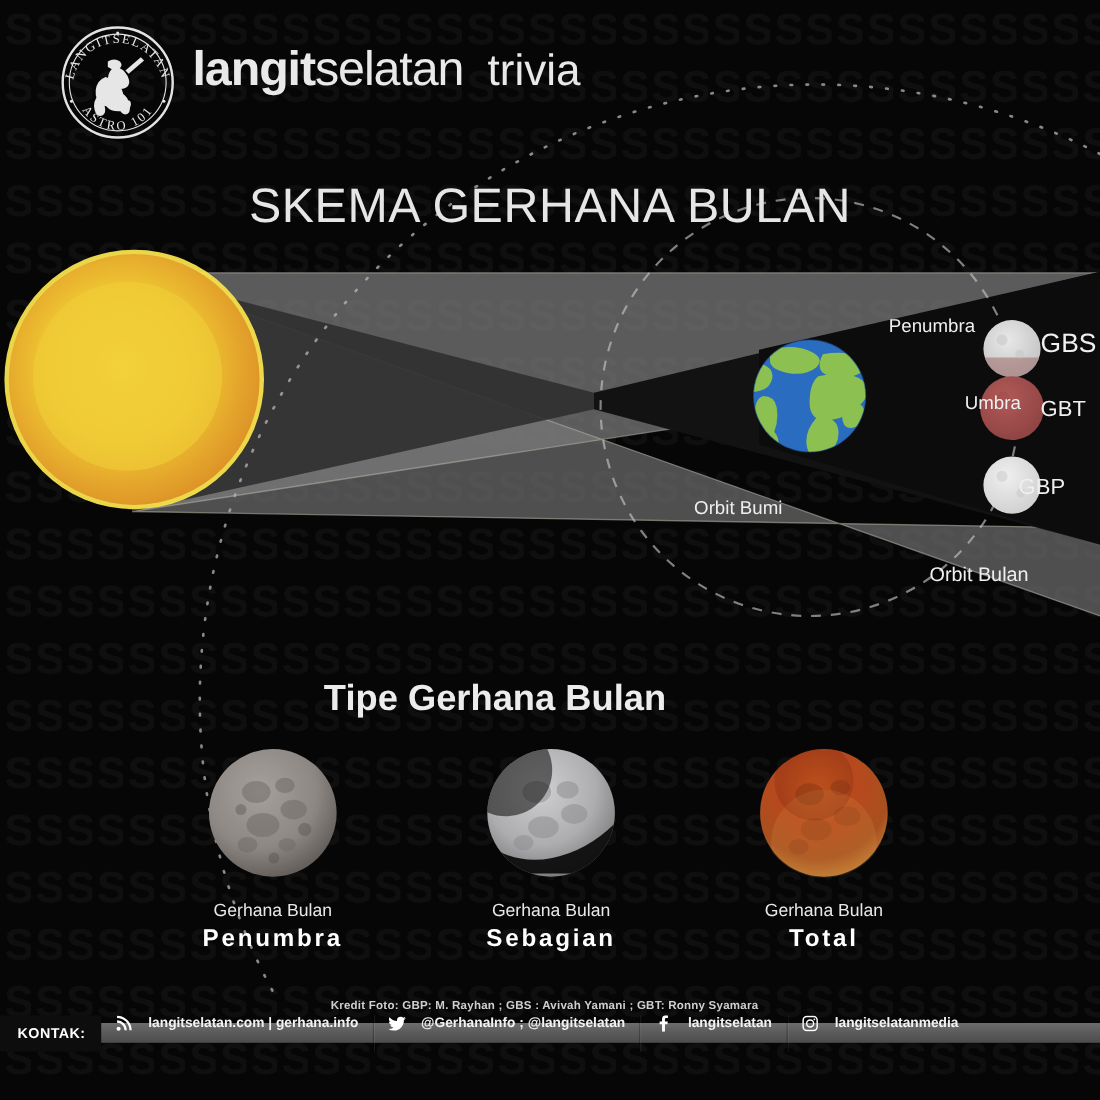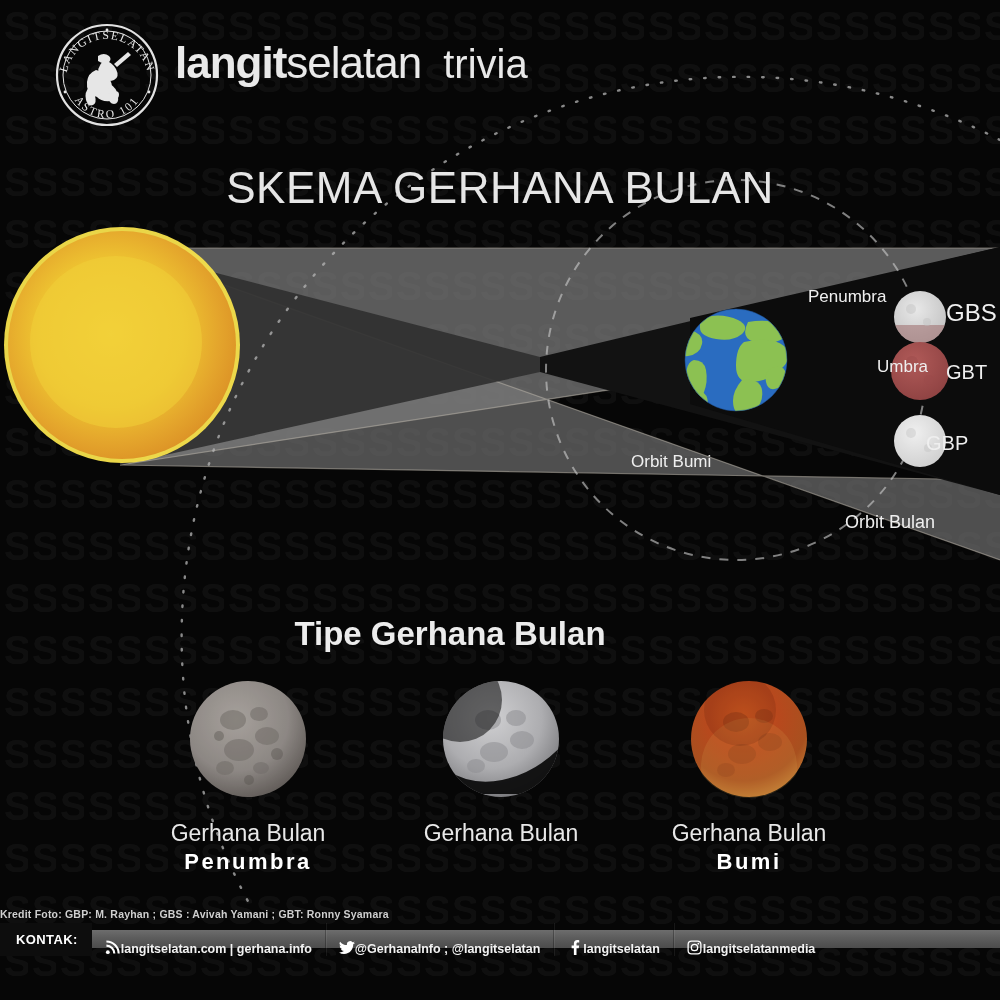--- a/index.html
+++ b/index.html
@@ -36,35 +36,35 @@
   #lbl-orbitbumi{left:631px;top:452px;}
   #lbl-orbitbulan{left:845px;top:512px;}
 
   
   #tipe-title{left:0;top:615px;width:900px;text-align:center;color:#ececec;
     font-size:33px;font-weight:600;}
   .moonrow{left:0;top:680px;width:1000px;height:230px;}
   .moonitem{position:absolute;width:230px;text-align:center;}
   .moonitem .photo{width:118px;height:118px;margin:0 auto;border-radius:50%;
      position:relative;overflow:hidden;}
-  .moonitem .cap1{color:#e8e8e8;font-size:23px;margin-top:22px;font-weight:300;}
+  .moonitem .cap1{color:#e8e8e8;font-size:16px;margin-top:22px;font-weight:300;}
   .moonitem .cap2{color:#fff;font-size:22px;font-weight:bold;letter-spacing:2.5px;margin-top:2px;}
   #mi0{left:133px;} #mi1{left:386px;} #mi2{left:634px;}
 
   
-  #credit{left:0;top:908px;width:990px;text-align:left;color:#cfcfcf;
+  #credit{left:0;top:908px;width:990px;text-align:center;color:#cfcfcf;
     font-size:10.5px;font-weight:bold;letter-spacing:.2px;}
 
   
   #footer{left:0;top:930px;width:1000px;height:18px;
     background:linear-gradient(180deg,#6d6d6d 0%,#5c5c5c 45%,#4c4c4c 100%);
     display:flex;align-items:center;color:#f2f2f2;font-size:12.5px;font-weight:bold;}
   #footer .kontak{background:#0d0d0d;color:#fff;height:33px;display:flex;align-items:center;
     padding:0 14px 0 16px;font-size:13px;font-weight:bold;letter-spacing:.4px;}
-  .fitem{display:flex;align-items:flex-end;gap:0;padding:0 13px;height:33px;
+  .fitem{display:flex;align-items:flex-start;gap:14px;padding:0 13px;height:33px;
     border-right:1px solid rgba(0,0,0,.28);box-shadow:1px 0 0 rgba(255,255,255,.07);}
   .fitem:last-child{border-right:none;box-shadow:none;}
   .fitem .ficon{display:inline-flex;align-items:center;justify-content:center;
     width:16px;height:16px;color:#fff;flex:none;}
   .fitem .ftxt{white-space:nowrap;}
 </style>
 </head>
 <body>
 
 <div id="page">
@@ -270,20 +270,21 @@
             <ellipse cx="52" cy="72" rx="14" ry="10"></ellipse>
             <ellipse cx="34" cy="86" rx="9" ry="7"></ellipse>
           </g>
           <g clip-path="url(#mc1)">
             <path d="M-10,78 q30,30 70,22 q40,-8 70,-46 l0,60 l-140,0 z" fill="#0a0a0a" opacity=".93"></path>
             <circle cx="18" cy="20" r="42" fill="#0a0a0a" opacity=".55"></circle>
           </g>
         </svg>
       </div>
       <div class="cap1">Gerhana Bulan</div>
+      <div class="cap2">Sebagian</div>
     </div>
 
     <div id="mi2" class="moonitem">
       <div class="photo">
         <svg viewBox="0 0 118 118" width="118" height="118">
           <defs>
             <radialGradient id="mp2" cx="45%" cy="30%" r="78%">
               <stop offset="0%" stop-color="#d25a20"></stop>
               <stop offset="38%" stop-color="#b8481d"></stop>
               <stop offset="72%" stop-color="#a8501f"></stop>
@@ -296,21 +297,21 @@
             <ellipse cx="74" cy="36" rx="9" ry="7"></ellipse>
             <ellipse cx="80" cy="62" rx="12" ry="9"></ellipse>
             <ellipse cx="52" cy="74" rx="14" ry="10"></ellipse>
             <ellipse cx="36" cy="90" rx="9" ry="7"></ellipse>
           </g>
           <circle cx="59" cy="86" r="48" fill="#d9a14e" opacity=".18"></circle>
           <circle cx="50" cy="30" r="36" fill="#3a0f06" opacity=".14"></circle>
         </svg>
       </div>
       <div class="cap1">Gerhana Bulan</div>
-      <div class="cap2">Bumi</div>
+      <div class="cap2">Total</div>
     </div>
   </div>
 
   <div id="credit" class="abs">Kredit Foto:  GBP: M. Rayhan ; GBS : Avivah Yamani ; GBT: Ronny Syamara</div>
 
   <div id="footer" class="abs">
     <div class="kontak">KONTAK:</div>
 
     <div class="fitem" id="fi0">
       <span class="ficon">

